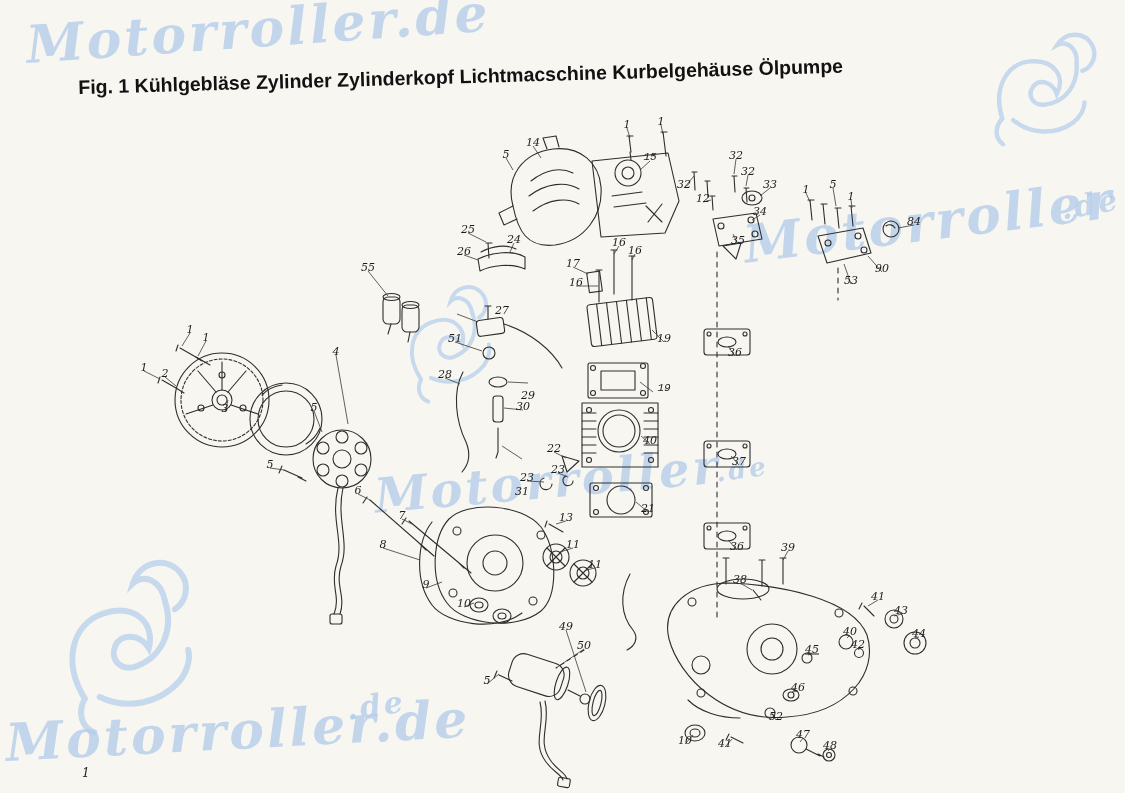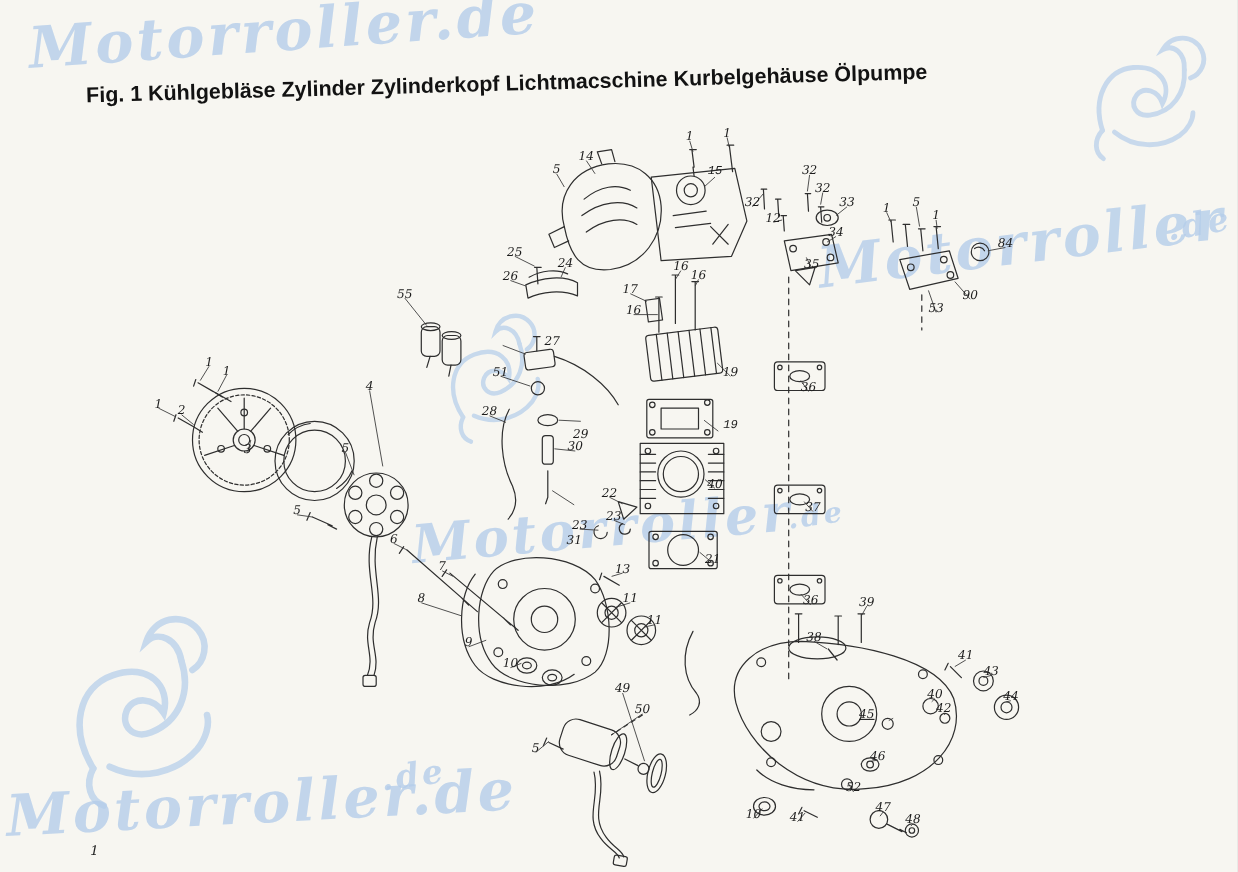--- a/index.html
+++ b/index.html
@@ -472,21 +472,21 @@
       <span class="callout" style="left: 595px; top: 564px;">11</span>
       <span class="callout" style="left: 788px; top: 547px;">39</span>
       <span class="callout" style="left: 740px; top: 579px;">38</span>
       <span class="callout" style="left: 426px; top: 584px;">9</span>
       <span class="callout" style="left: 464px; top: 603px;">10</span>
       <span class="callout" style="left: 878px; top: 596px;">41</span>
       <span class="callout" style="left: 901px; top: 610px;">43</span>
       <span class="callout" style="left: 850px; top: 631px;">40</span>
       <span class="callout" style="left: 858px; top: 644px;">42</span>
       <span class="callout" style="left: 919px; top: 633px;">44</span>
-      <span class="callout" style="left: 788px; top: 649px; text-decoration: underline;">45</span>
+      <span class="callout" style="left: 812px; top: 649px; text-decoration: underline;">45</span>
       <span class="callout" style="left: 566px; top: 626px;">49</span>
       <span class="callout" style="left: 584px; top: 645px;">50</span>
       <span class="callout" style="left: 487px; top: 680px;">5</span>
       <span class="callout" style="left: 798px; top: 687px;">46</span>
       <span class="callout" style="left: 776px; top: 716px;">52</span>
       <span class="callout" style="left: 685px; top: 740px;">10</span>
       <span class="callout" style="left: 725px; top: 743px;">41</span>
       <span class="callout" style="left: 803px; top: 734px;">47</span>
       <span class="callout" style="left: 830px; top: 745px;">48</span>
     </div>

